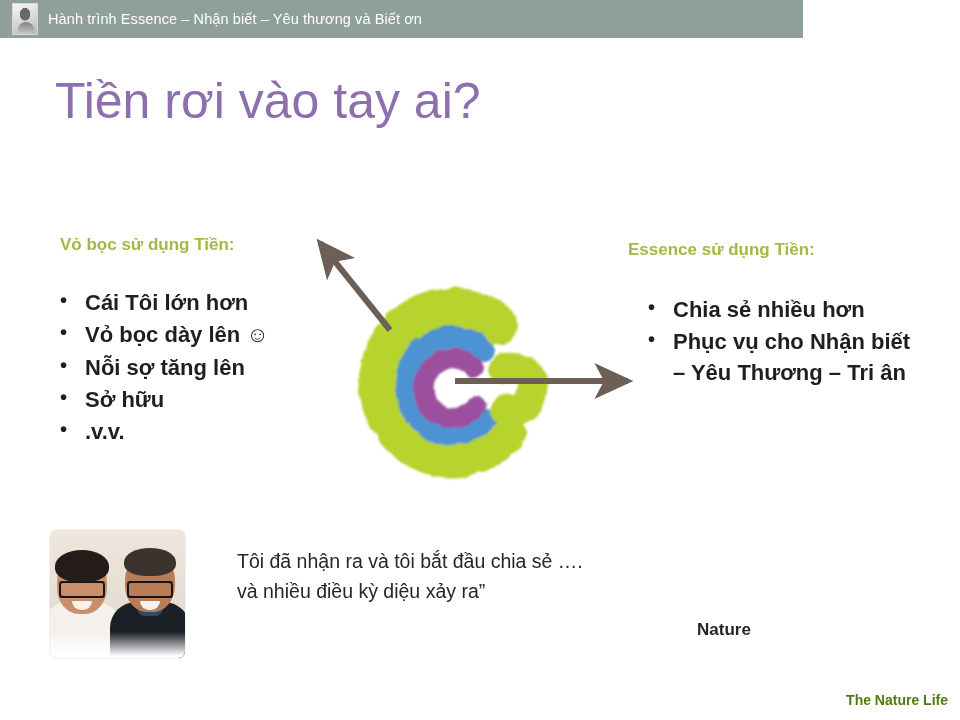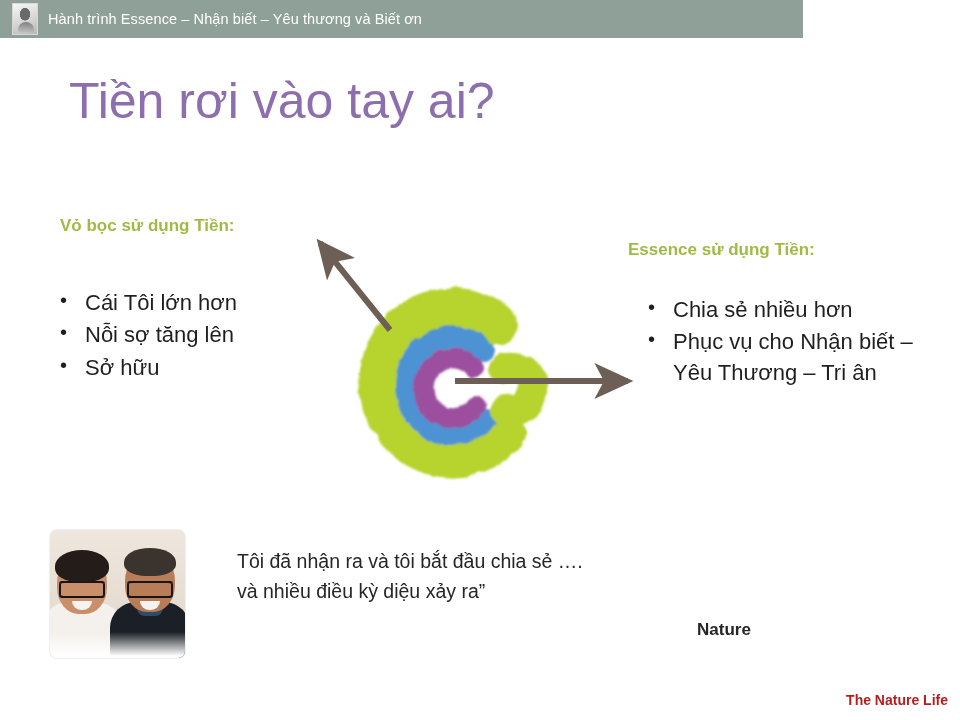--- a/index.html
+++ b/index.html
@@ -33,42 +33,42 @@
     content:"";position:absolute;left:5px;bottom:2px;width:16px;height:10px;
     background:linear-gradient(180deg,rgba(90,86,82,.65),rgba(160,156,150,.25));
     border-radius:8px 8px 2px 2px;
   }
   .header-title{
     color:#ffffff;font-size:14.5px;letter-spacing:.1px;white-space:nowrap;
   }
 
   
   .slide-title{
-    position:absolute;left:69px;top:74px;
+    position:absolute;left:55px;top:74px;
     color:#8e6fae;
     font-size:50px;line-height:1.08;
     font-weight:400;white-space:nowrap;
   }
 
   
   .col-head{
     position:absolute;
     color:#9fbb43;
     font-weight:bold;font-size:17px;white-space:nowrap;
   }
-  .col-head.left{left:60px;top:216px;}
+  .col-head.left{left:60px;top:235px;}
   .col-head.right{left:628px;top:240px;}
 
   
   ul.bullets{
     position:absolute;margin:0;padding:0;list-style:none;
     color:#1f1f1f;font-size:22px;line-height:1.38;
   }
   ul.bullets li{
-    position:relative;padding-left:33px;margin:0 0 2px 0;
+    position:relative;padding-left:33px;margin:0 0 2px 0;font-weight:bold;
   }
   ul.bullets li::before{
     content:"\2022";position:absolute;left:8px;top:-1px;font-size:20px;color:#1f1f1f;
   }
   ul.bullets.left{left:52px;top:288px;width:280px;}
   ul.bullets.right{left:640px;top:295px;width:280px;}
 
   
   .spiral{
     position:absolute;left:318px;top:272px;width:240px;height:230px;
@@ -144,40 +144,42 @@
     white-space:nowrap;
   }
   .signature{
     position:absolute;left:697px;top:620px;
     color:#262626;font-size:17px;font-weight:bold;
   }
 
   
   .brand{
     position:absolute;right:12px;bottom:12px;
-    color:#b91c1c;font-size:14px;font-weight:bold;white-space:nowrap;
+    color:#4d7c0f;font-size:14px;font-weight:bold;white-space:nowrap;
   }
 </style>
 </head>
 <body>
 
 <div class="slide">
 
   <div class="header-band">
     <div class="header-avatar"></div>
     <div class="header-title">Hành trình Essence – Nhận biết – Yêu thương và Biết ơn</div>
   </div>
 
   <div class="slide-title">Tiền rơi vào tay ai?</div>
 
   <div class="col-head left">Vỏ bọc sử dụng Tiền:</div>
   <ul class="bullets left">
     <li>Cái Tôi lớn hơn</li>
+    <li>Vỏ bọc dày lên ☺</li>
     <li>Nỗi sợ tăng lên</li>
     <li>Sở hữu</li>
+    <li>.v.v.</li>
   </ul>
 
   <div class="col-head right">Essence sử dụng Tiền:</div>
   <ul class="bullets right">
     <li>Chia sẻ nhiều hơn</li>
     <li>Phục vụ cho Nhận biết – Yêu Thương – Tri ân</li>
   </ul>
 
   <div class="spiral">
     <svg viewBox="0 0 240 230" xmlns="http://www.w3.org/2000/svg">

